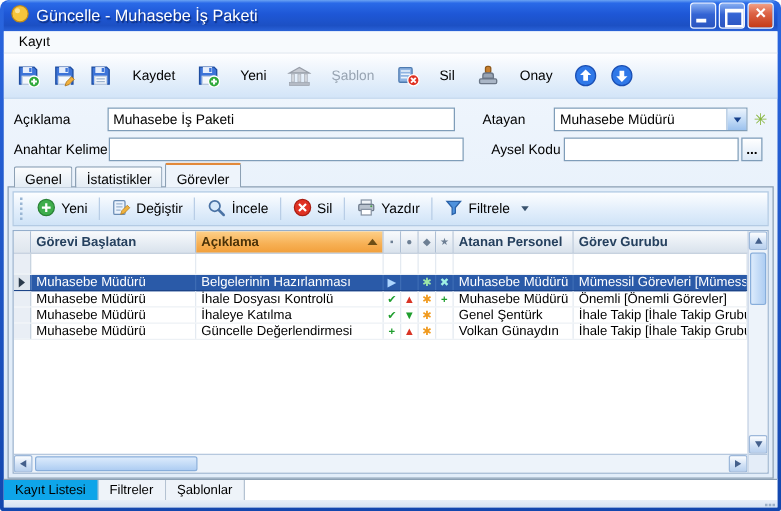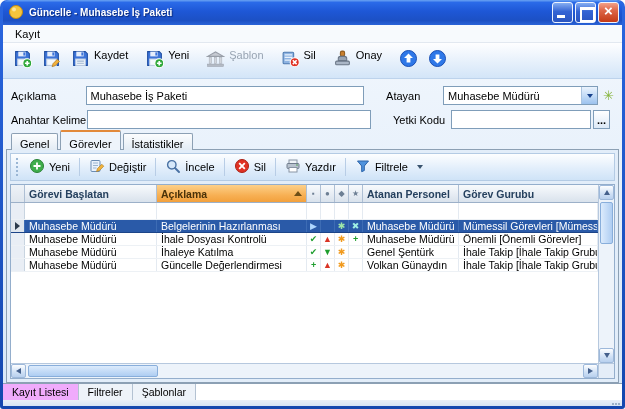--- a/index.html
+++ b/index.html
@@ -1,32 +1,32 @@
 <!DOCTYPE html>
 <html><head>
 <meta charset="utf-8">
 <style>
 *{box-sizing:border-box;margin:0;padding:0}
 html,body{width:625px;height:409px;overflow:hidden}
 body{font-family:"Liberation Sans","DejaVu Sans",sans-serif;font-size:11px;color:#000;position:relative;background:#fff}
 .window{position:absolute;inset:0;display:flex;flex-direction:column;background:linear-gradient(#2a66e0,#1347ae);border-radius:7px 7px 3px 3px;padding:0 3px 3px}
 .titlebar{flex:0 0 25px;display:flex;align-items:center;gap:5px;padding:0 3px 0 5px;color:#fff;background:linear-gradient(180deg,#6ba4f3 0%,#2a6ae8 10%,#1e57d6 45%,#1c50c4 82%,#2a63d8 100%);border-radius:6px 6px 0 0}
-.title{flex:1;font-weight:bold;font-size:10px;white-space:nowrap;overflow:hidden;text-shadow:1px 1px 1px #0a2a7a}
+.title{flex:1;font-weight:normal;font-size:13px;white-space:nowrap;overflow:hidden;text-shadow:1px 1px 1px #0a2a7a}
 .winbtns{display:flex;gap:2px}
 .wbtn{width:21px;height:21px;border-radius:3px;border:1px solid #eef4ff;position:relative}
 .wbtn.min,.wbtn.max{background:linear-gradient(#86aef2,#3464d4 45%,#2a55c0)}
 .wbtn.close{background:linear-gradient(#f2a188,#dd6547 40%,#c43a16)}
 .wbtn.min::after{content:"";position:absolute;left:4px;bottom:4px;width:8px;height:3px;background:#fff}
 .wbtn.max::after{content:"";position:absolute;left:4px;top:4px;width:11px;height:10px;border:2px solid #fff;border-top-width:3px}
 .wbtn.close::after{content:"×";position:absolute;left:0;right:0;top:-1px;text-align:center;color:#fff;font-size:15px;font-weight:bold}
 .client{flex:1;display:flex;flex-direction:column;overflow:hidden;background:linear-gradient(#f2f7fd,#d7e7f8)}
 .menubar{flex:0 0 18px;background:#f7fafd;border-bottom:1px solid #e2e8f0;display:flex;align-items:center;padding:0 5px}
 .menuitem{padding:1px 7px;border-radius:2px}
 .toolbar{flex:0 0 36px;background:linear-gradient(#fefeff,#e6f0fb 55%,#d3e5f8);border-bottom:1px solid #bdd3ec;display:flex;align-items:center;padding:0 5px}
-.tbtn{display:flex;align-items:flex-start;gap:4px;padding:3px 5px;border-radius:3px;height:30px}
+.tbtn{display:flex;align-items:center;gap:16px;padding:3px 5px;border-radius:3px;height:30px}
 .tbtn svg{display:block}
 .sp{width:7px}
 .tbtn.disabled .lbl{color:#98a4b2}
 .formarea{flex:0 0 50px;padding:7px 8px 0;display:flex;flex-direction:column;gap:5px}
 .frow{display:flex;align-items:center;height:19px}
 .flabel{width:76px;white-space:nowrap}
 .flabel2{width:58px;white-space:nowrap}
 .finput{width:284px;height:19px;border:1px solid #7f9db9;padding:1px 4px;font:inherit;background:#fff}
 .finput.small{width:140px}
 .fgap{width:22px}
@@ -76,21 +76,21 @@
 .hsb{flex:0 0 15px;display:flex;border-top:1px solid #b6c8de;background:#edf3fa}
 .hsbtn{flex:0 0 15px;display:flex;align-items:center;justify-content:center;background:linear-gradient(#fdfeff,#cfe0f5 60%,#b8d0ee);border:1px solid #9db8da;border-radius:2px}
 .htrack{flex:1;position:relative}
 .hthumb{position:absolute;top:1px;bottom:1px;left:2px;width:130px;border-radius:2px;border:1px solid #88aedb;background:linear-gradient(#dcebfc,#aecdf2)}
 .t-up{width:0;height:0;border-left:3.5px solid transparent;border-right:3.5px solid transparent;border-bottom:5px solid #44608c}
 .t-down{width:0;height:0;border-left:3.5px solid transparent;border-right:3.5px solid transparent;border-top:5px solid #44608c}
 .t-left{width:0;height:0;border-top:3.5px solid transparent;border-bottom:3.5px solid transparent;border-right:5px solid #44608c}
 .t-right{width:0;height:0;border-top:3.5px solid transparent;border-bottom:3.5px solid transparent;border-left:5px solid #44608c}
 .bottomtabs{flex:0 0 17px;background:#fff;border-top:1px solid #8ca0b4;display:flex;font-size:10.5px}
 .btab{display:flex;align-items:center;padding:0 9px;border-right:1px solid #b4c2d2;background:#eef3f9;white-space:nowrap}
-.btab.active{background:#f0abfc}
+.btab.active{background:#0ea5e9}
 .btfill{flex:1}
 .statusbar{flex:0 0 6px;background:linear-gradient(#e8eff8,#d4e3f4);position:relative}
 .gripdots{position:absolute;right:2px;bottom:1px;width:2px;height:2px;background:#9ab0c8;box-shadow:-3px 0 #9ab0c8,-6px 0 #9ab0c8}
 </style>
 </head>
 <body>
 
 <div class="window">
 
   <div class="titlebar">
@@ -228,35 +228,35 @@
           <span class="cbtn">
               <span class="dArrow"></span>
             </span>
         </span>
         <span class="linkicon">✳</span>
       </div>
       <div class="frow">
         <span class="flabel">Anahtar Kelime</span>
         <input class="finput" value="" style="">
         <span class="fgap"></span>
-        <span class="flabel2">Yetki Kodu</span>
+        <span class="flabel2">Aysel Kodu</span>
         <input class="finput small" value="" style="">
         <button class="browsebtn">...</button>
       </div>
     </div>
 
     <div class="tabstrip">
       <span class="tab">
           <span>Genel</span>
         </span>
+      <span class="tab">
+          <span>İstatistikler</span>
+        </span>
       <span class="tab active">
           <span>Görevler</span>
-        </span>
-      <span class="tab">
-          <span>İstatistikler</span>
         </span>
     </div>
 
     <div class="panel">
 
       <div class="gridtoolbar">
         <span class="grip"></span>
         <span class="gtbtn">
           <span><svg width="16" height="16" viewBox="0 0 16 16">
                 <circle cx="8" cy="8" r="6.5" fill="#3fae4c" stroke="#2a8236"></circle>

